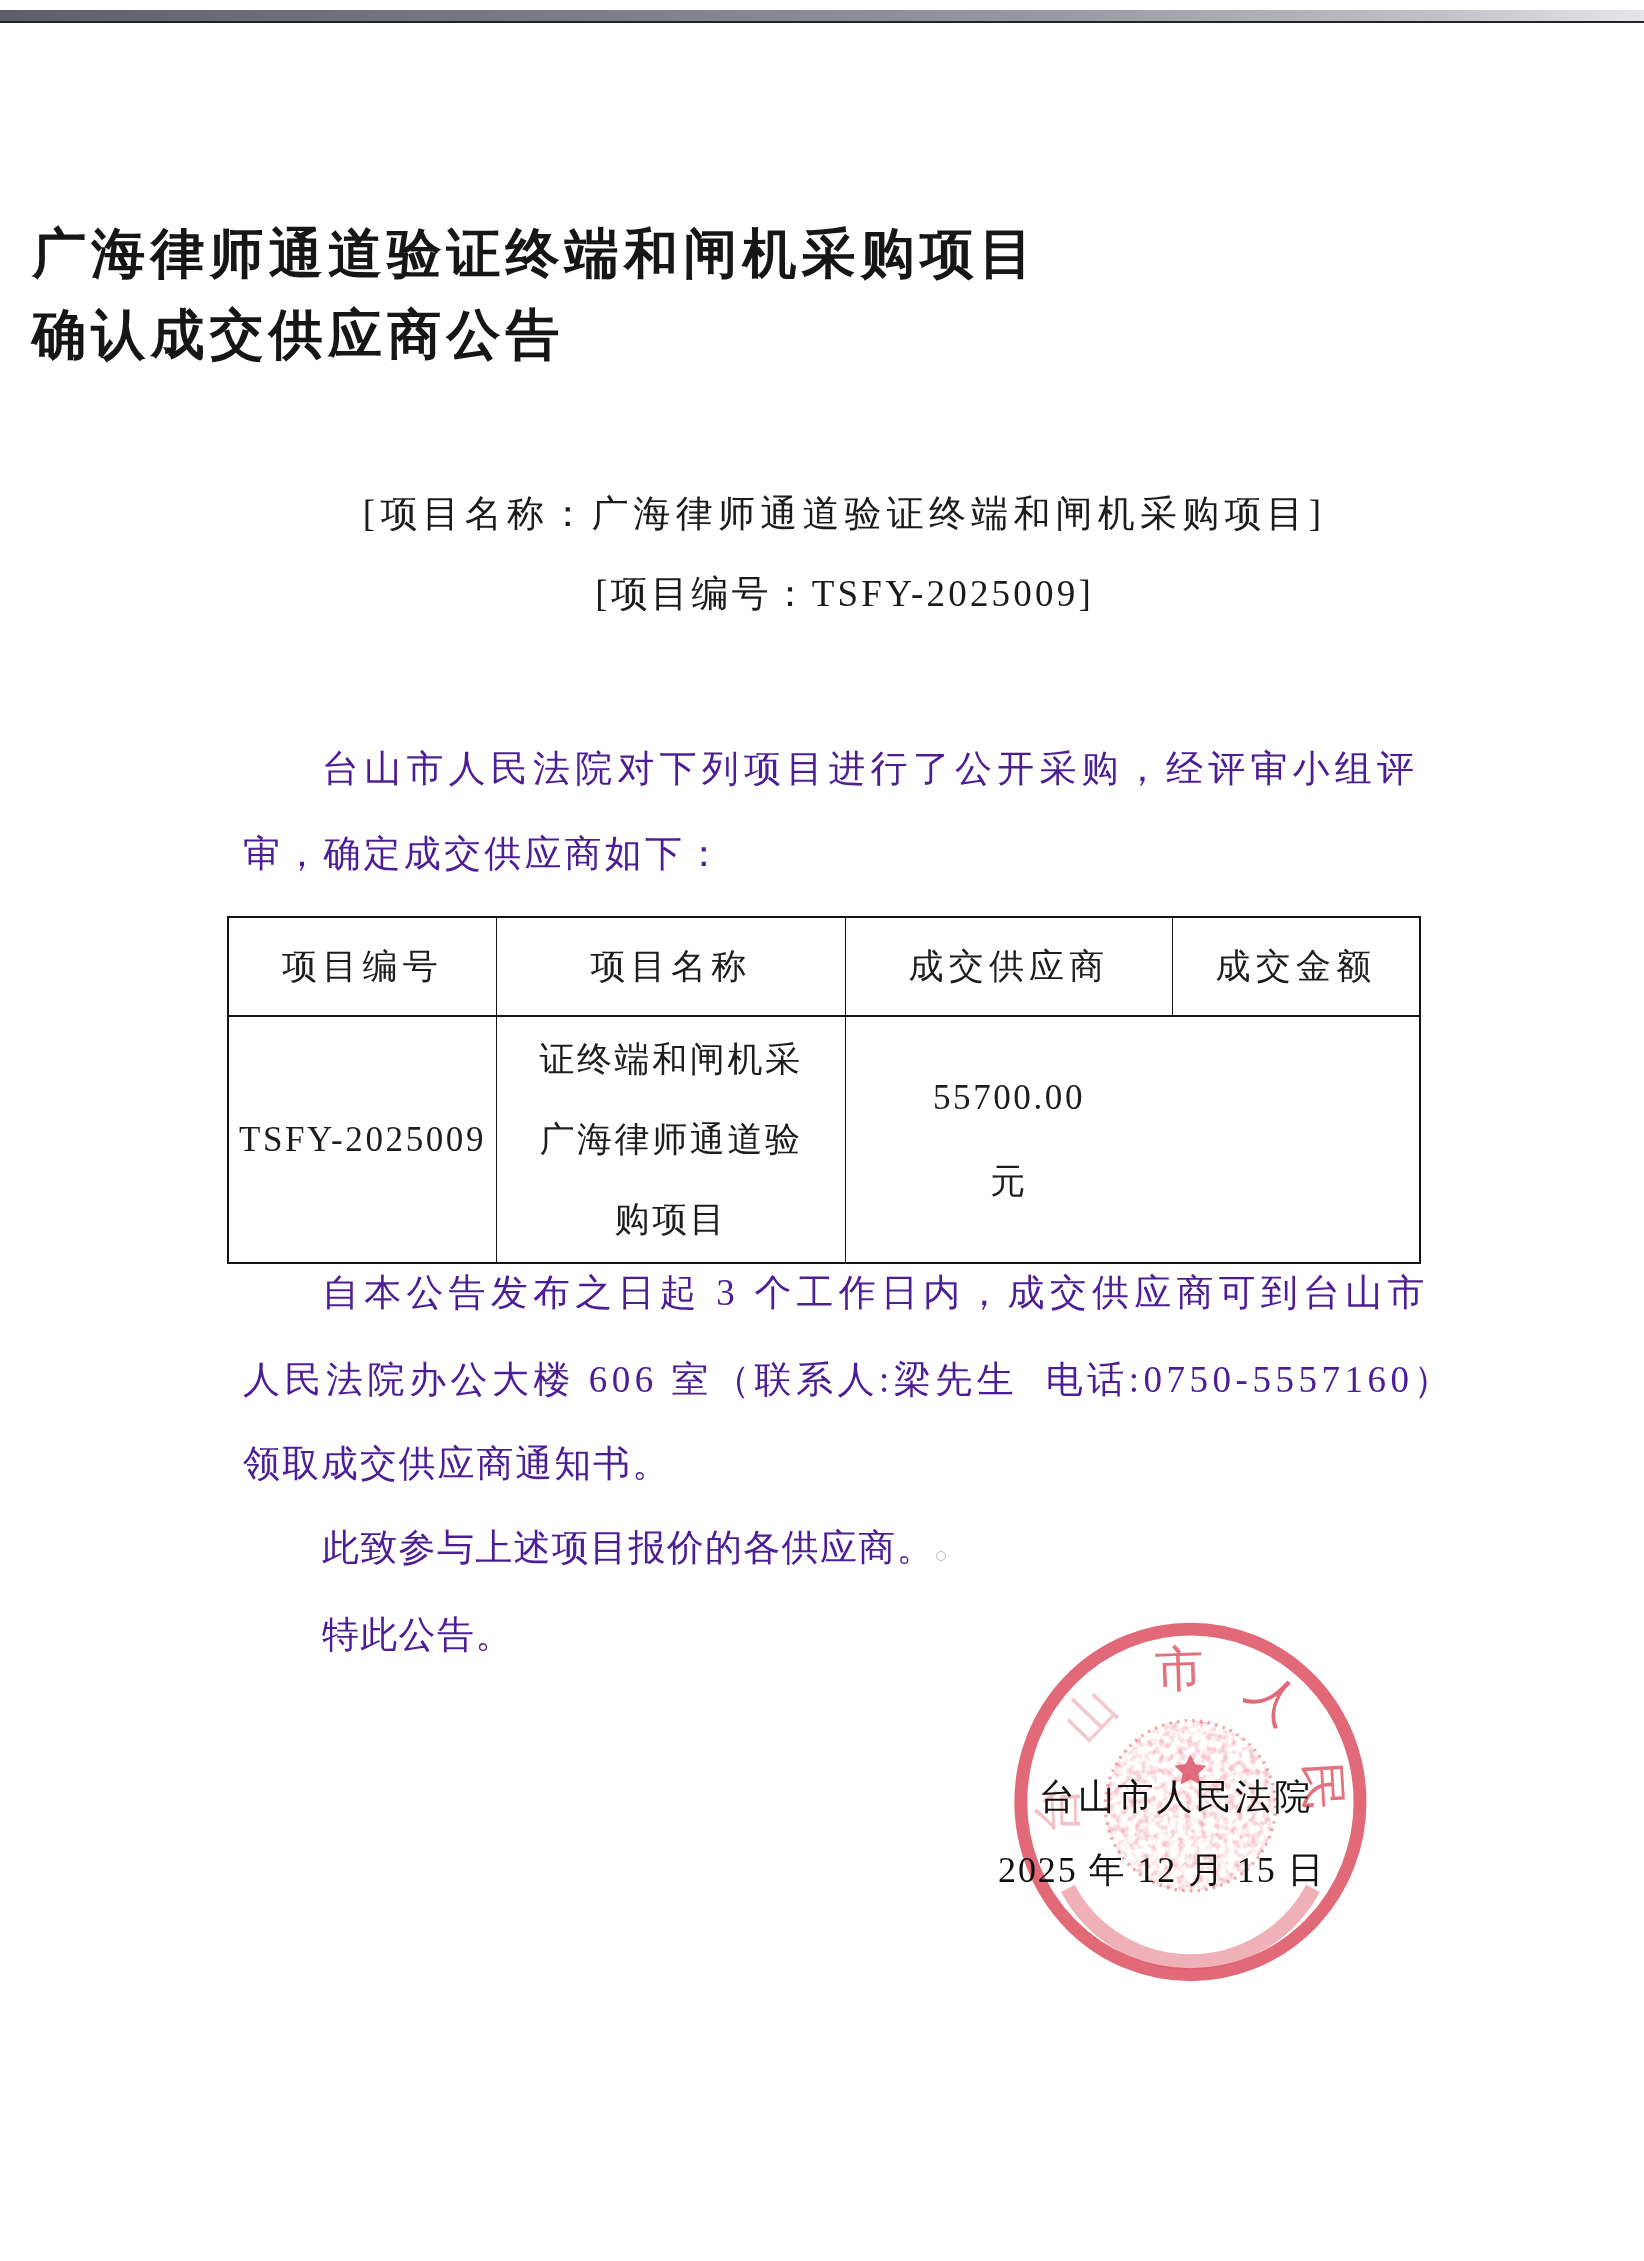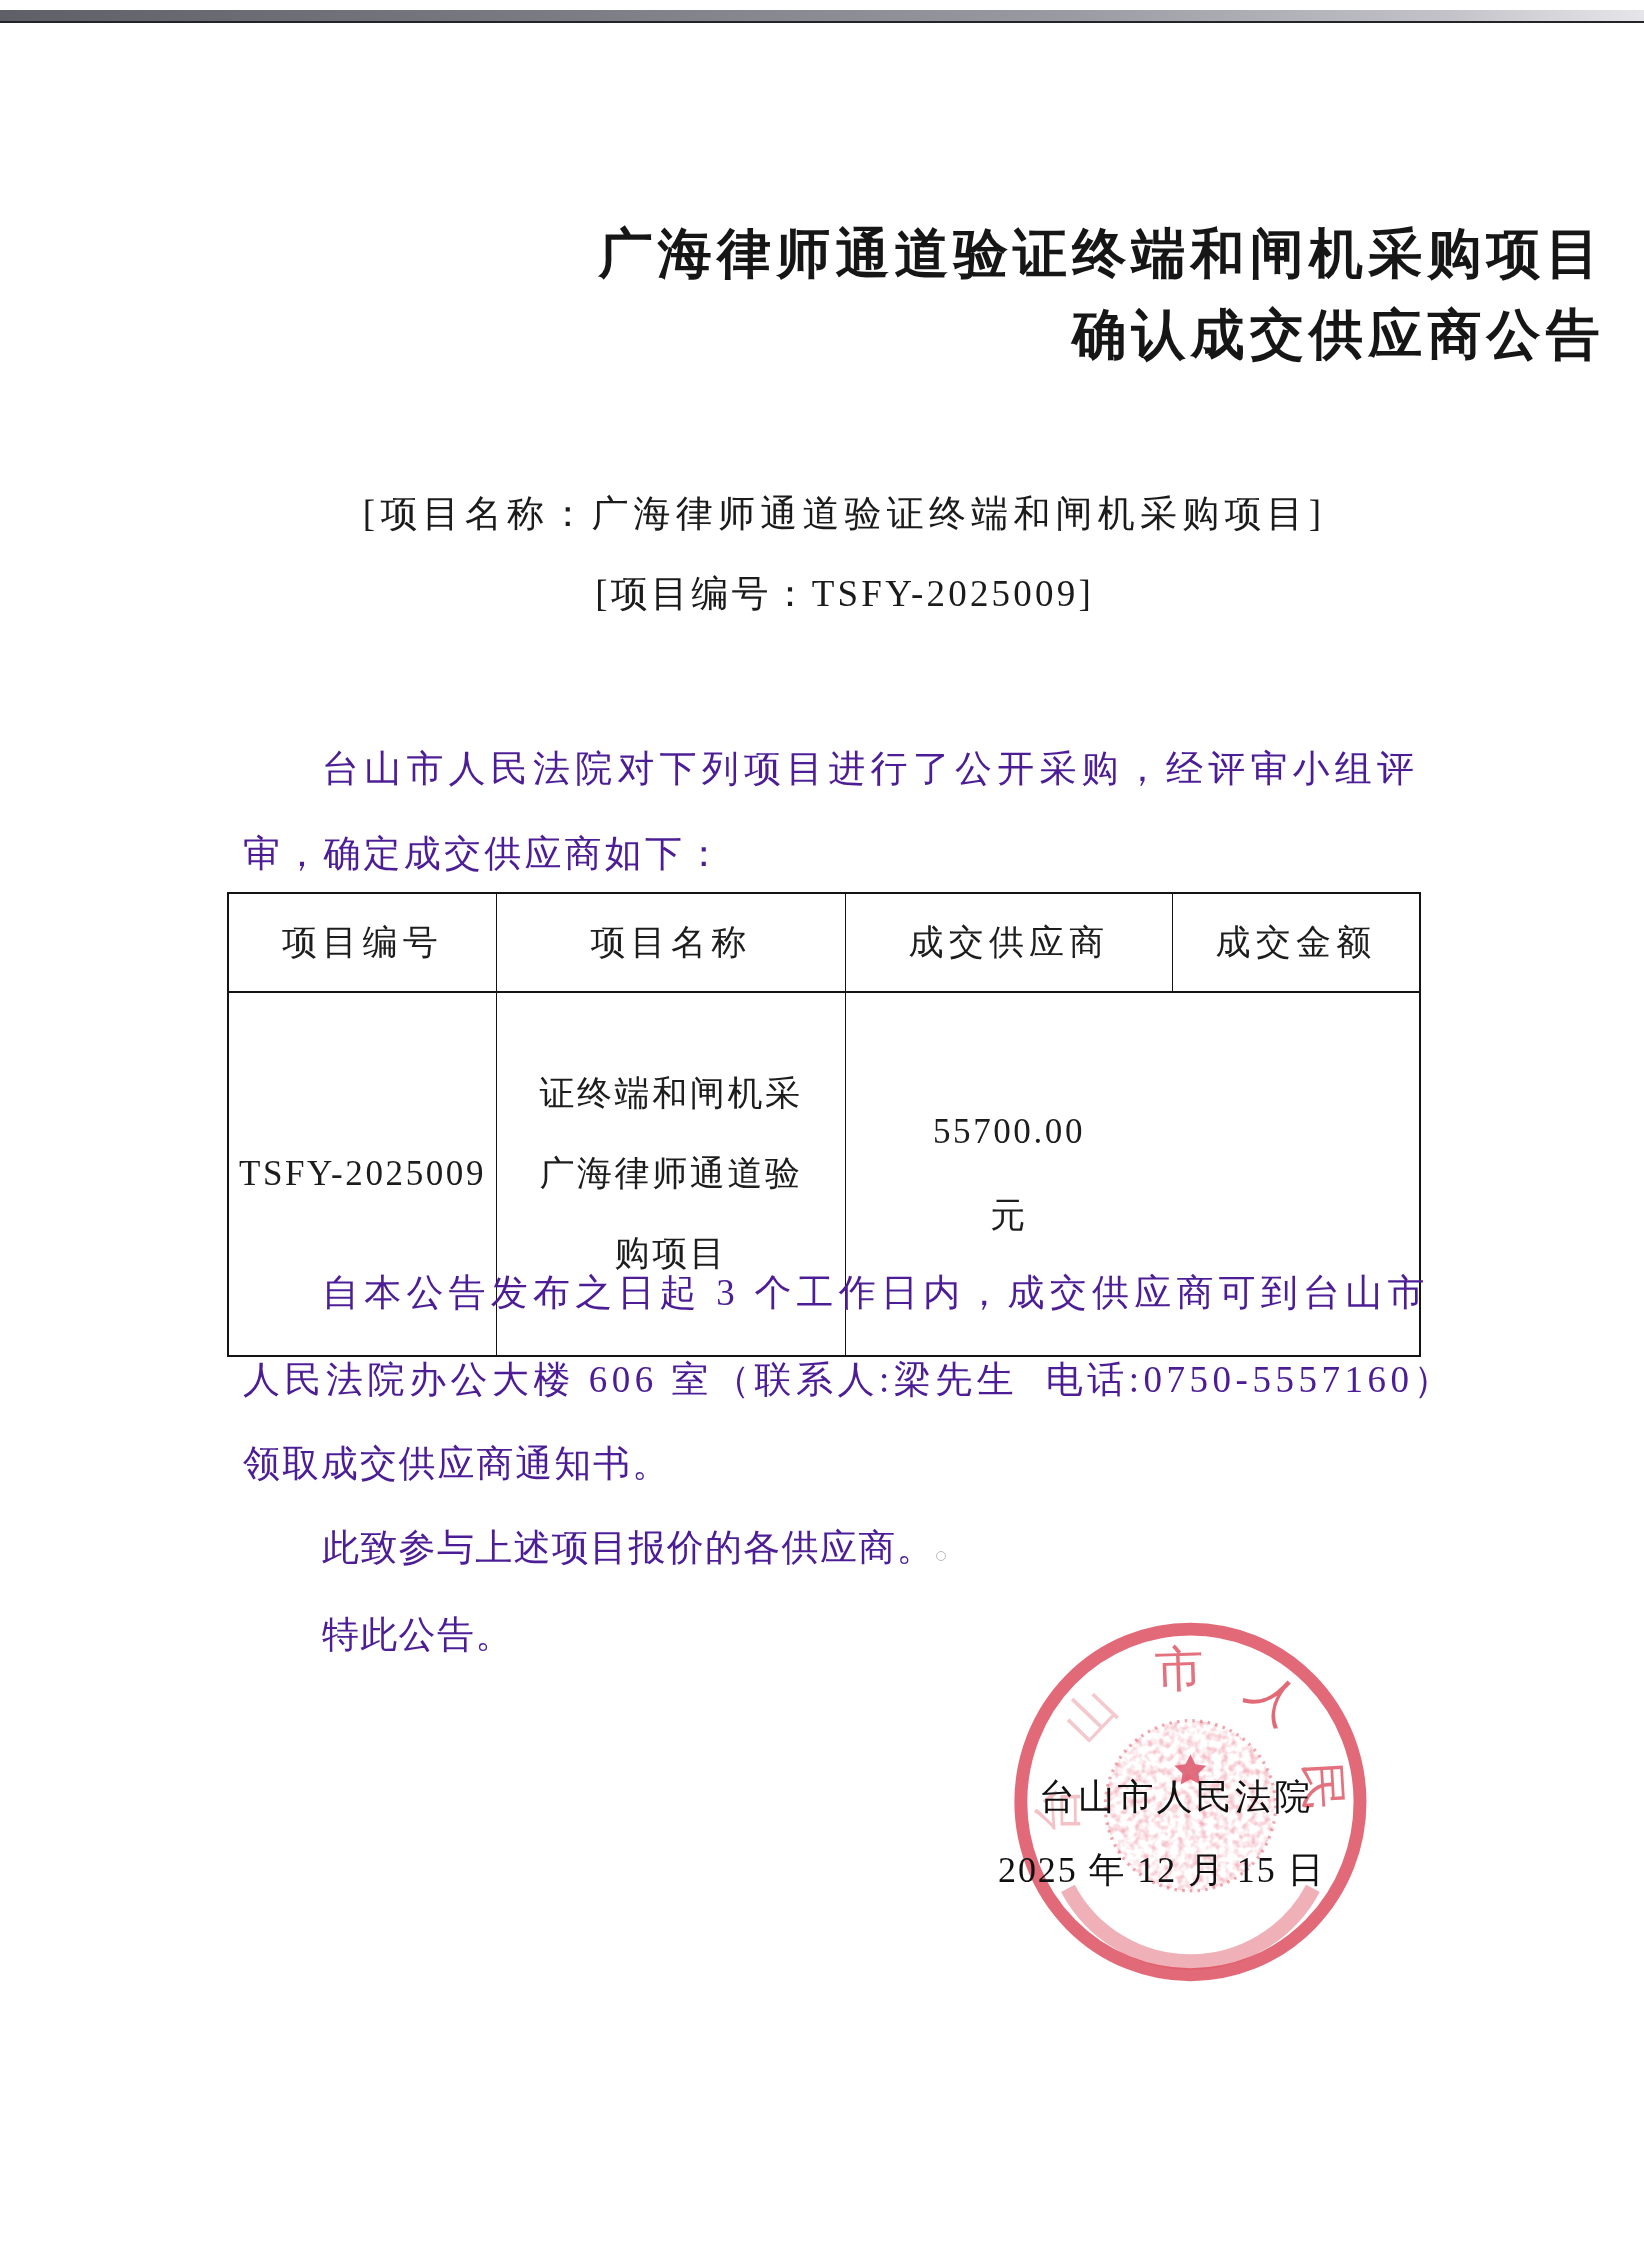--- a/index.html
+++ b/index.html
@@ -13,32 +13,32 @@
   .scan-bar{
     left:0;top:10.3px;width:1644px;height:10.3px;
     background:linear-gradient(to right,#5f5f67 0%,#7c7c84 35%,#9a9aa2 65%,#c2c2c8 88%,#e6e6ea 100%);
     border-bottom:2.6px solid #23232a;
   }
   .scan-dot{
     left:936px;top:1551px;width:8.4px;height:8.4px;border-radius:50%;
     border:1.9px solid #9aa0a8;opacity:.7;
   }
   .title{
-    left:0;top:0;width:1605px;text-align:right;font-weight:bold;
-    font-size:54px;line-height:64px;letter-spacing:5.2px;color:#161616;white-space:pre;
+    left:0;top:0;width:1605px;text-align:left;font-weight:bold;
+    font-size:54px;line-height:64px;letter-spacing:5.2px;color:#161616;white-space:pre;padding-left:32px;
   }
   .bracket-line{
     left:22.6px;top:0;width:1644px;text-align:center;
     font-size:37px;line-height:52px;color:#1b1b1b;white-space:pre;
   }
   .bodyline{
     font-size:37px;line-height:48px;color:#4c1d95;white-space:pre;
   }
   .doc-table{
-    left:227px;top:892px;width:1194px;height:465px;
+    left:227px;top:916px;width:1194px;height:348px;
     border:2.6px solid #141414;display:grid;
     grid-template-columns:267px 349px 327px auto;
     grid-template-rows:99px auto;
     box-sizing:border-box;background:transparent;
   }
   .cell{
     display:flex;flex-direction:column;align-items:center;justify-content:center;
     font-size:35px;color:#1d1d1d;letter-spacing:2.6px;white-space:pre;
   }
   .cell.hdr{letter-spacing:5.2px;border-bottom:2.6px solid #141414;}

